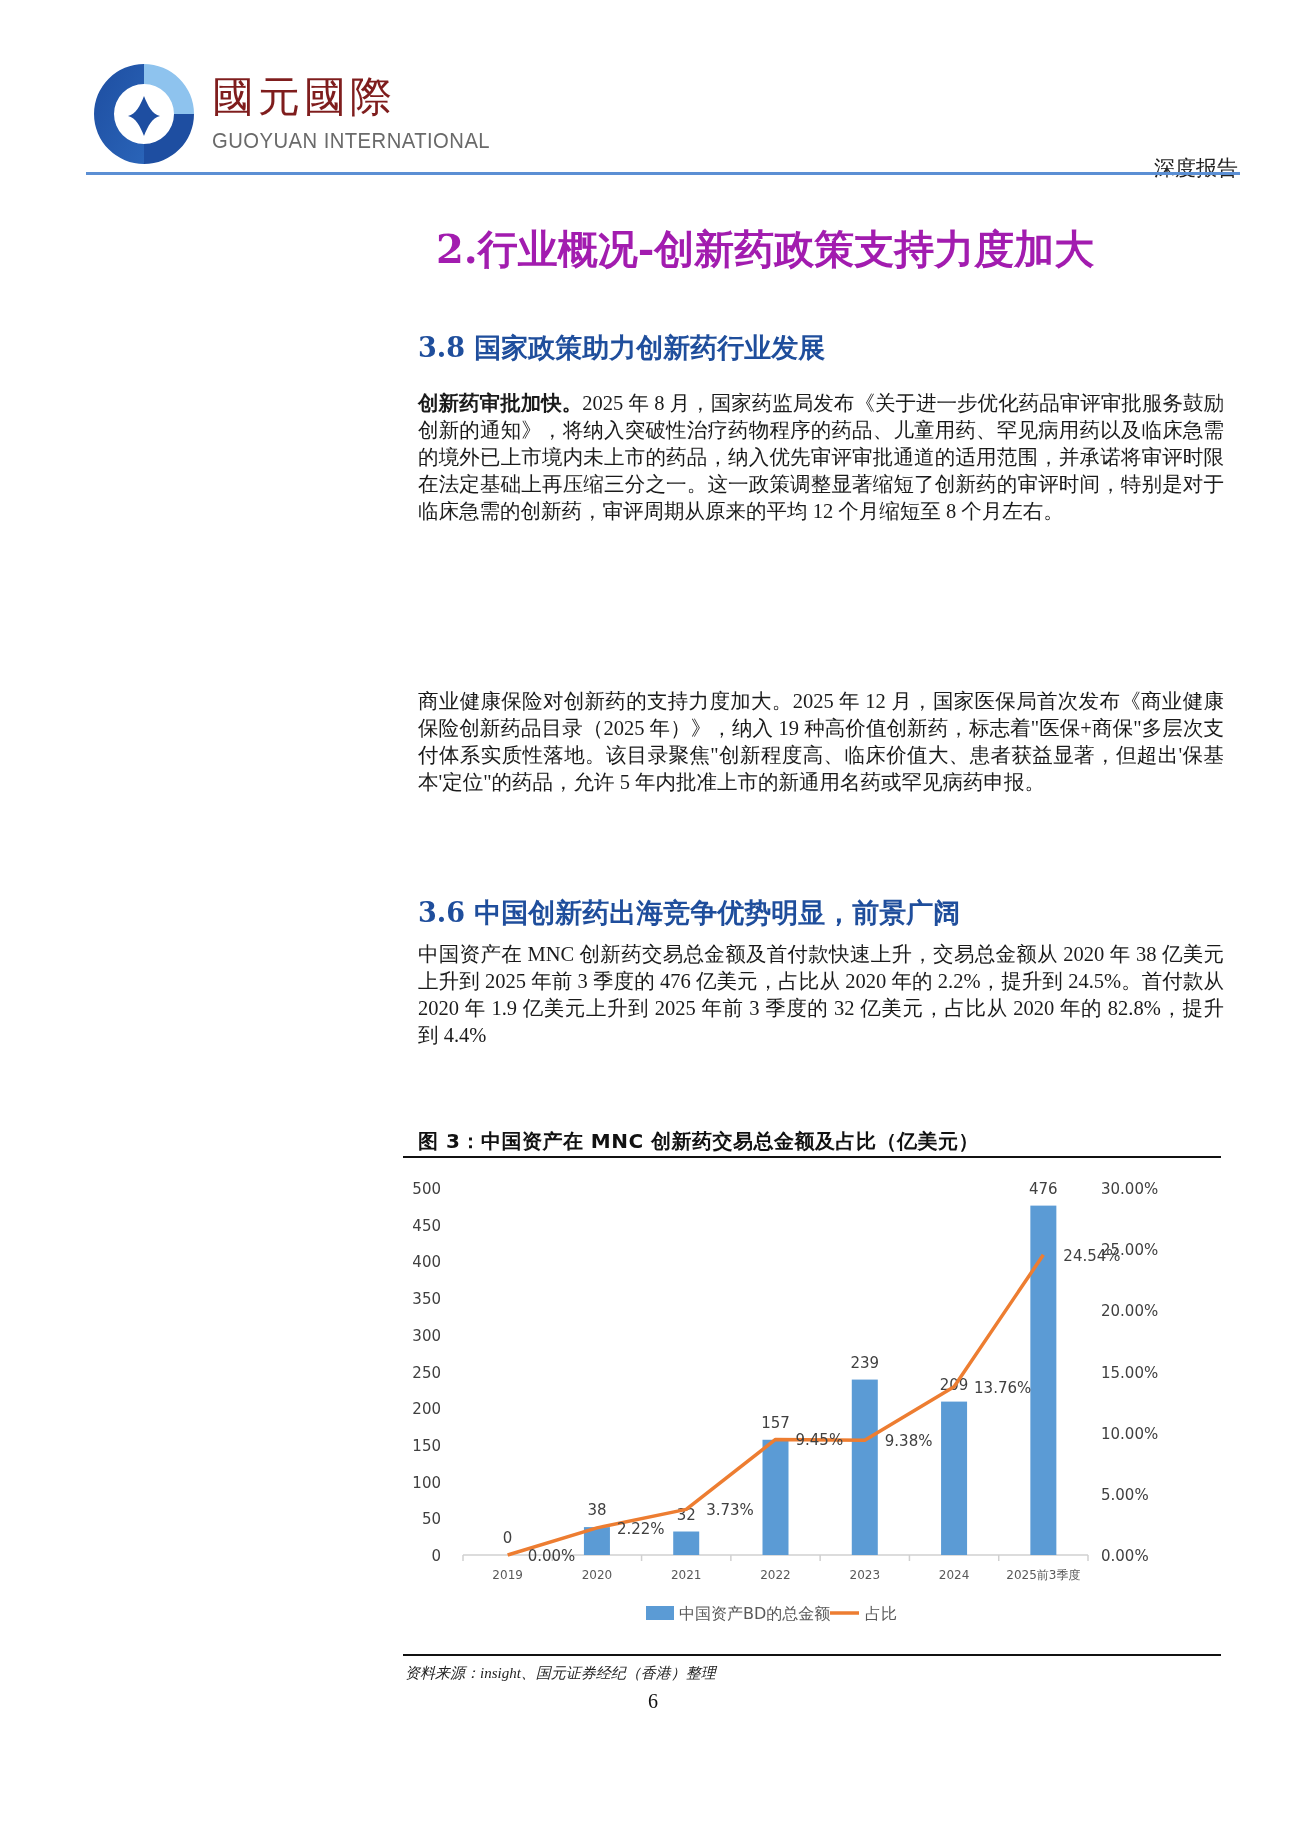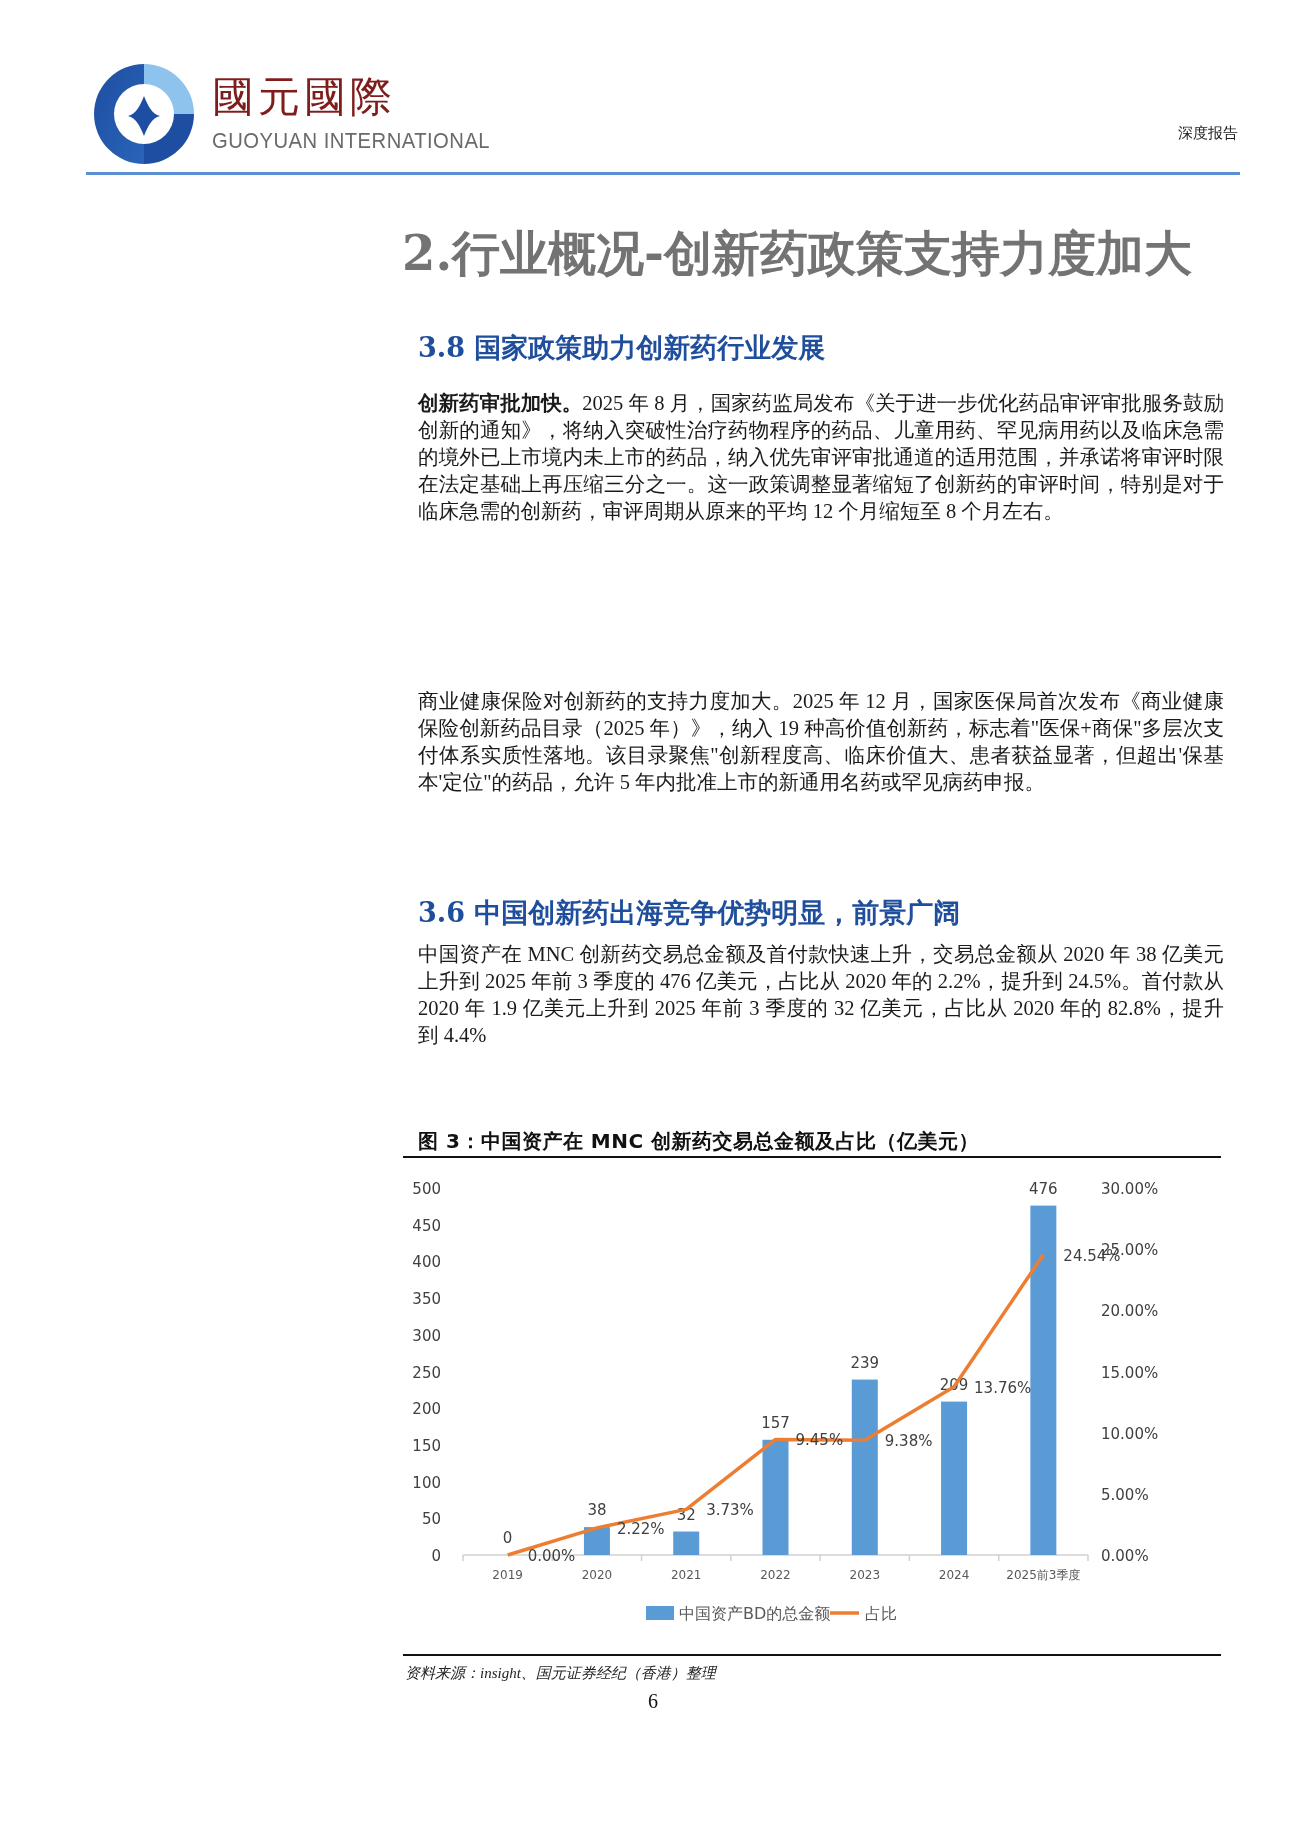--- a/index.html
+++ b/index.html
@@ -5,24 +5,24 @@
   html, body { margin: 0; padding: 0; background: #ffffff; }
   body { width: 1306px; height: 1847px; position: relative; overflow: hidden;
          font-family: "DejaVu Serif", "Liberation Serif", serif; color: #111; }
   .abs { position: absolute; }
   
   .logo { left: 88px; top: 58px; width: 112px; height: 112px; }
   .logo-cn { left: 212px; top: 62px; font-family: "DejaVu Sans", sans-serif; font-size: 42px;
              color: #7f1d1d; letter-spacing: 4px; line-height: 70px; white-space: nowrap; }
   .logo-en { left: 212px; top: 128px; font-family: "Liberation Sans", sans-serif; font-size: 22px;
              color: #6a6a6a; letter-spacing: 0.5px; white-space: nowrap; transform: scaleX(0.92); transform-origin: left; }
-  .report-type { right: 68px; top: 124px; font-size: 15px; color: #222; font-family: Liberation Serif, serif; }
+  .report-type { right: 68px; top: 154px; font-size: 21px; color: #222; font-family: Liberation Serif, serif; }
   .header-rule { left: 86px; top: 172px; width: 1154px; height: 3px; background: #5b8fd4; }
 
-  .h1 { left: 402px; top: 222px; font-size: 48px; font-weight: bold; color: #737373; white-space: nowrap; }
+  .h1 { left: 436px; top: 222px; font-size: 40px; font-weight: bold; color: #a21caf; white-space: nowrap; }
   .h2 { left: 418px; font-size: 27px; font-weight: bold; color: #1f4e9c; white-space: nowrap; }
   .para { left: 418px; width: 806px; font-size: 20.5px; line-height: 27px; color: #1a1a1a;
           text-align: justify; font-family: "Liberation Serif", "DejaVu Serif", serif; }
   .para b { font-weight: bold; }
 
   .fig-title { left: 418px; top: 1128px; font-size: 20px; font-weight: bold; color: #111;
                font-family: "DejaVu Sans", sans-serif; white-space: nowrap; letter-spacing: 0.5px; text-align: center; }
   .rule { left: 403px; width: 818px; height: 2px; background: #111; }
 
   .chart { left: 403px; top: 1160px; width: 818px; height: 495px; }

